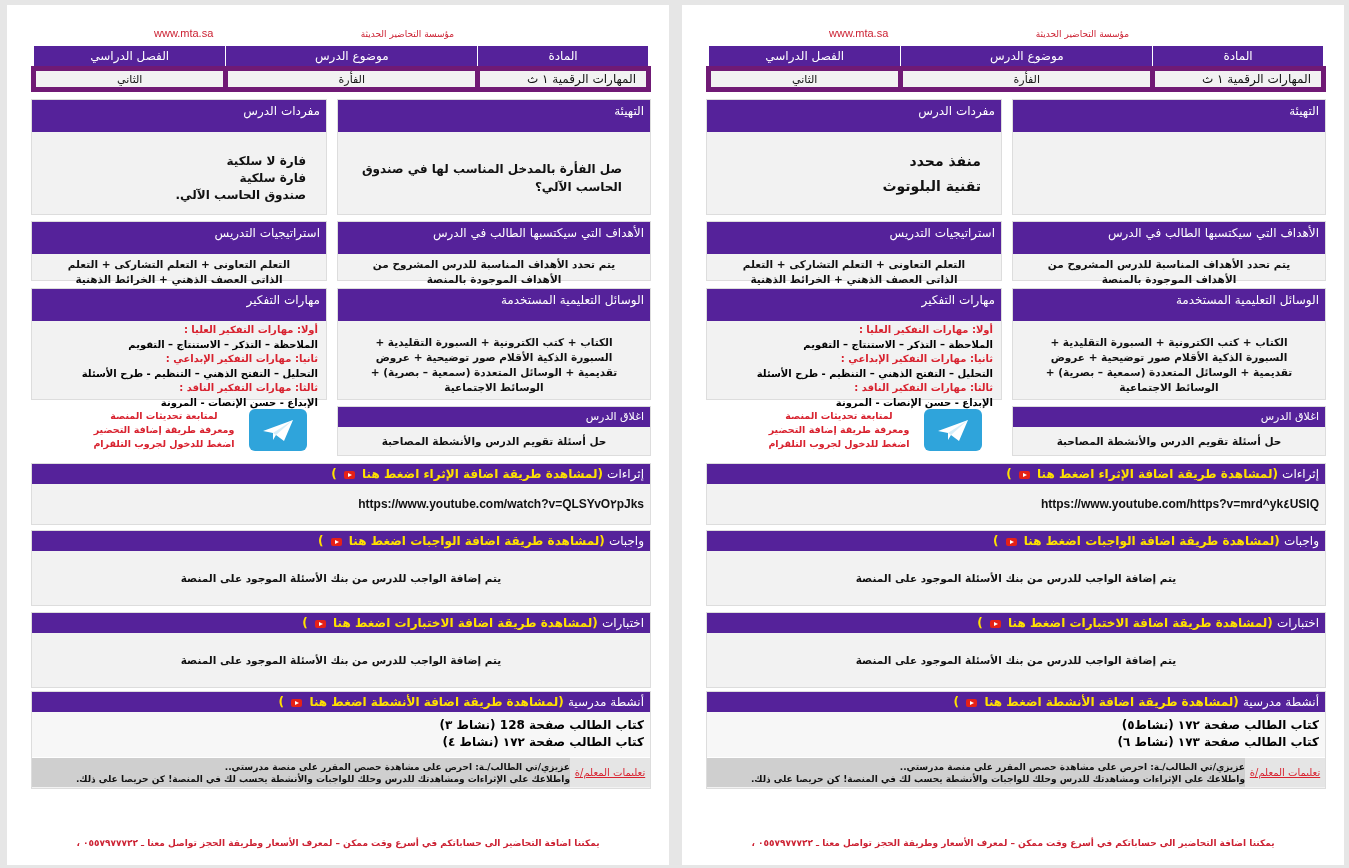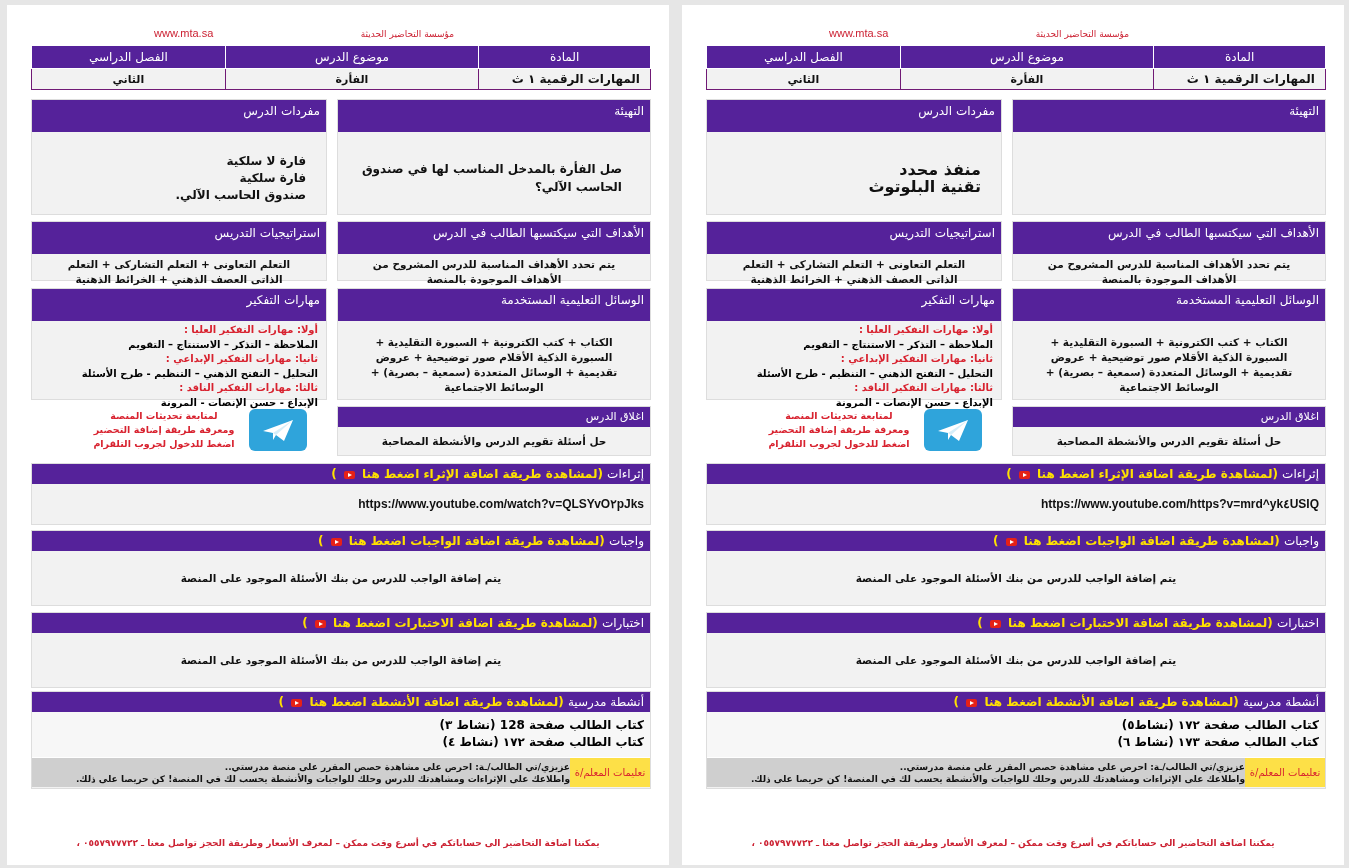--- a/index.html
+++ b/index.html
@@ -29,23 +29,23 @@
 
     .meta-table {
       position: absolute; top: 40px; left: 24px; width: 620px;
       border-collapse: collapse;
     }
     .meta-table th {
       background: #55229a; color: #fff; font-weight: normal;
       font-size: 12px; height: 23px; border: 1px solid #fff;
     }
     .meta-table td {
-      background: #f2f2f2; color: #111; font-weight: bold;
+      background: #f2f2f2; color: #111; font-weight: normal;
       font-size: 11px; height: 21px; text-align: center;
-      border: 1px solid #701a75;
+      border: 5px solid #701a75;
     }
     .meta-table td.subject { font-size: 12px; text-align: right; padding-right: 10px; }
 
     .box {
       position: absolute;
       background: #f2f2f2;
       border: 1px solid #ddd;
     }
     .box .hdr {
       background: #55229a; color: #fff;
@@ -85,21 +85,22 @@
       position: absolute; width: 150px; text-align: center;
       color: #d8222f; font-size: 9.5px; font-weight: bold; line-height: 14px;
     }
 
     .instr-row {
       display: flex; height: 30px; background: #d0d0d0; border-top: 1px solid #fff;
     }
     .instr-label {
       width: 80px; color: #d8222f; font-size: 10px;
       display: flex; align-items: center; justify-content: center;
-      background: #fde047;
+      background: #e5e5e5;
+      text-decoration: underline;
     }
     .instr-text {
       flex: 1; font-size: 9px; font-weight: bold; color: #111;
       line-height: 12px; padding: 3px 0; background: #cfcfcf;
     }
 
     .footer {
       position: absolute; top: 833px; left: 0; right: 0; text-align: center;
       font-size: 9px; color: #cc2233; font-weight: bold;
     }
@@ -245,21 +246,21 @@
       <td>الثاني</td>
     </tr>
   </tbody>
     </table>
 
   <div class="box" style="top:94px; right:18px; width:314px; height:116px;">
     <div class="hdr">التهيئة</div>
   </div>
   <div class="box" style="top:94px; right:342px; width:296px; height:116px;">
     <div class="hdr">مفردات الدرس</div>
-    <div class="body right" style="height:92px; font-size:16px; line-height:17px; flex-direction:column; align-items:flex-start; justify-content:center; padding-right:20px;">
+    <div class="body right" style="height:92px; font-size:14px; line-height:17px; flex-direction:column; align-items:flex-start; justify-content:center; padding-right:20px;gap:8px;">
       <div>منفذ محدد</div>
       <div>تقنية البلوتوث</div>
       <div></div>
     </div>
   </div>
 
   <div class="box" style="top:216px; right:18px; width:314px; height:60px;">
     <div class="hdr">الأهداف التي سيكتسبها الطالب في الدرس</div>
     <div class="body" style="height:36px; padding:0 20px;">يتم تحدد الأهداف المناسبة للدرس المشروح من الأهداف الموجودة بالمنصة</div>
   </div>

